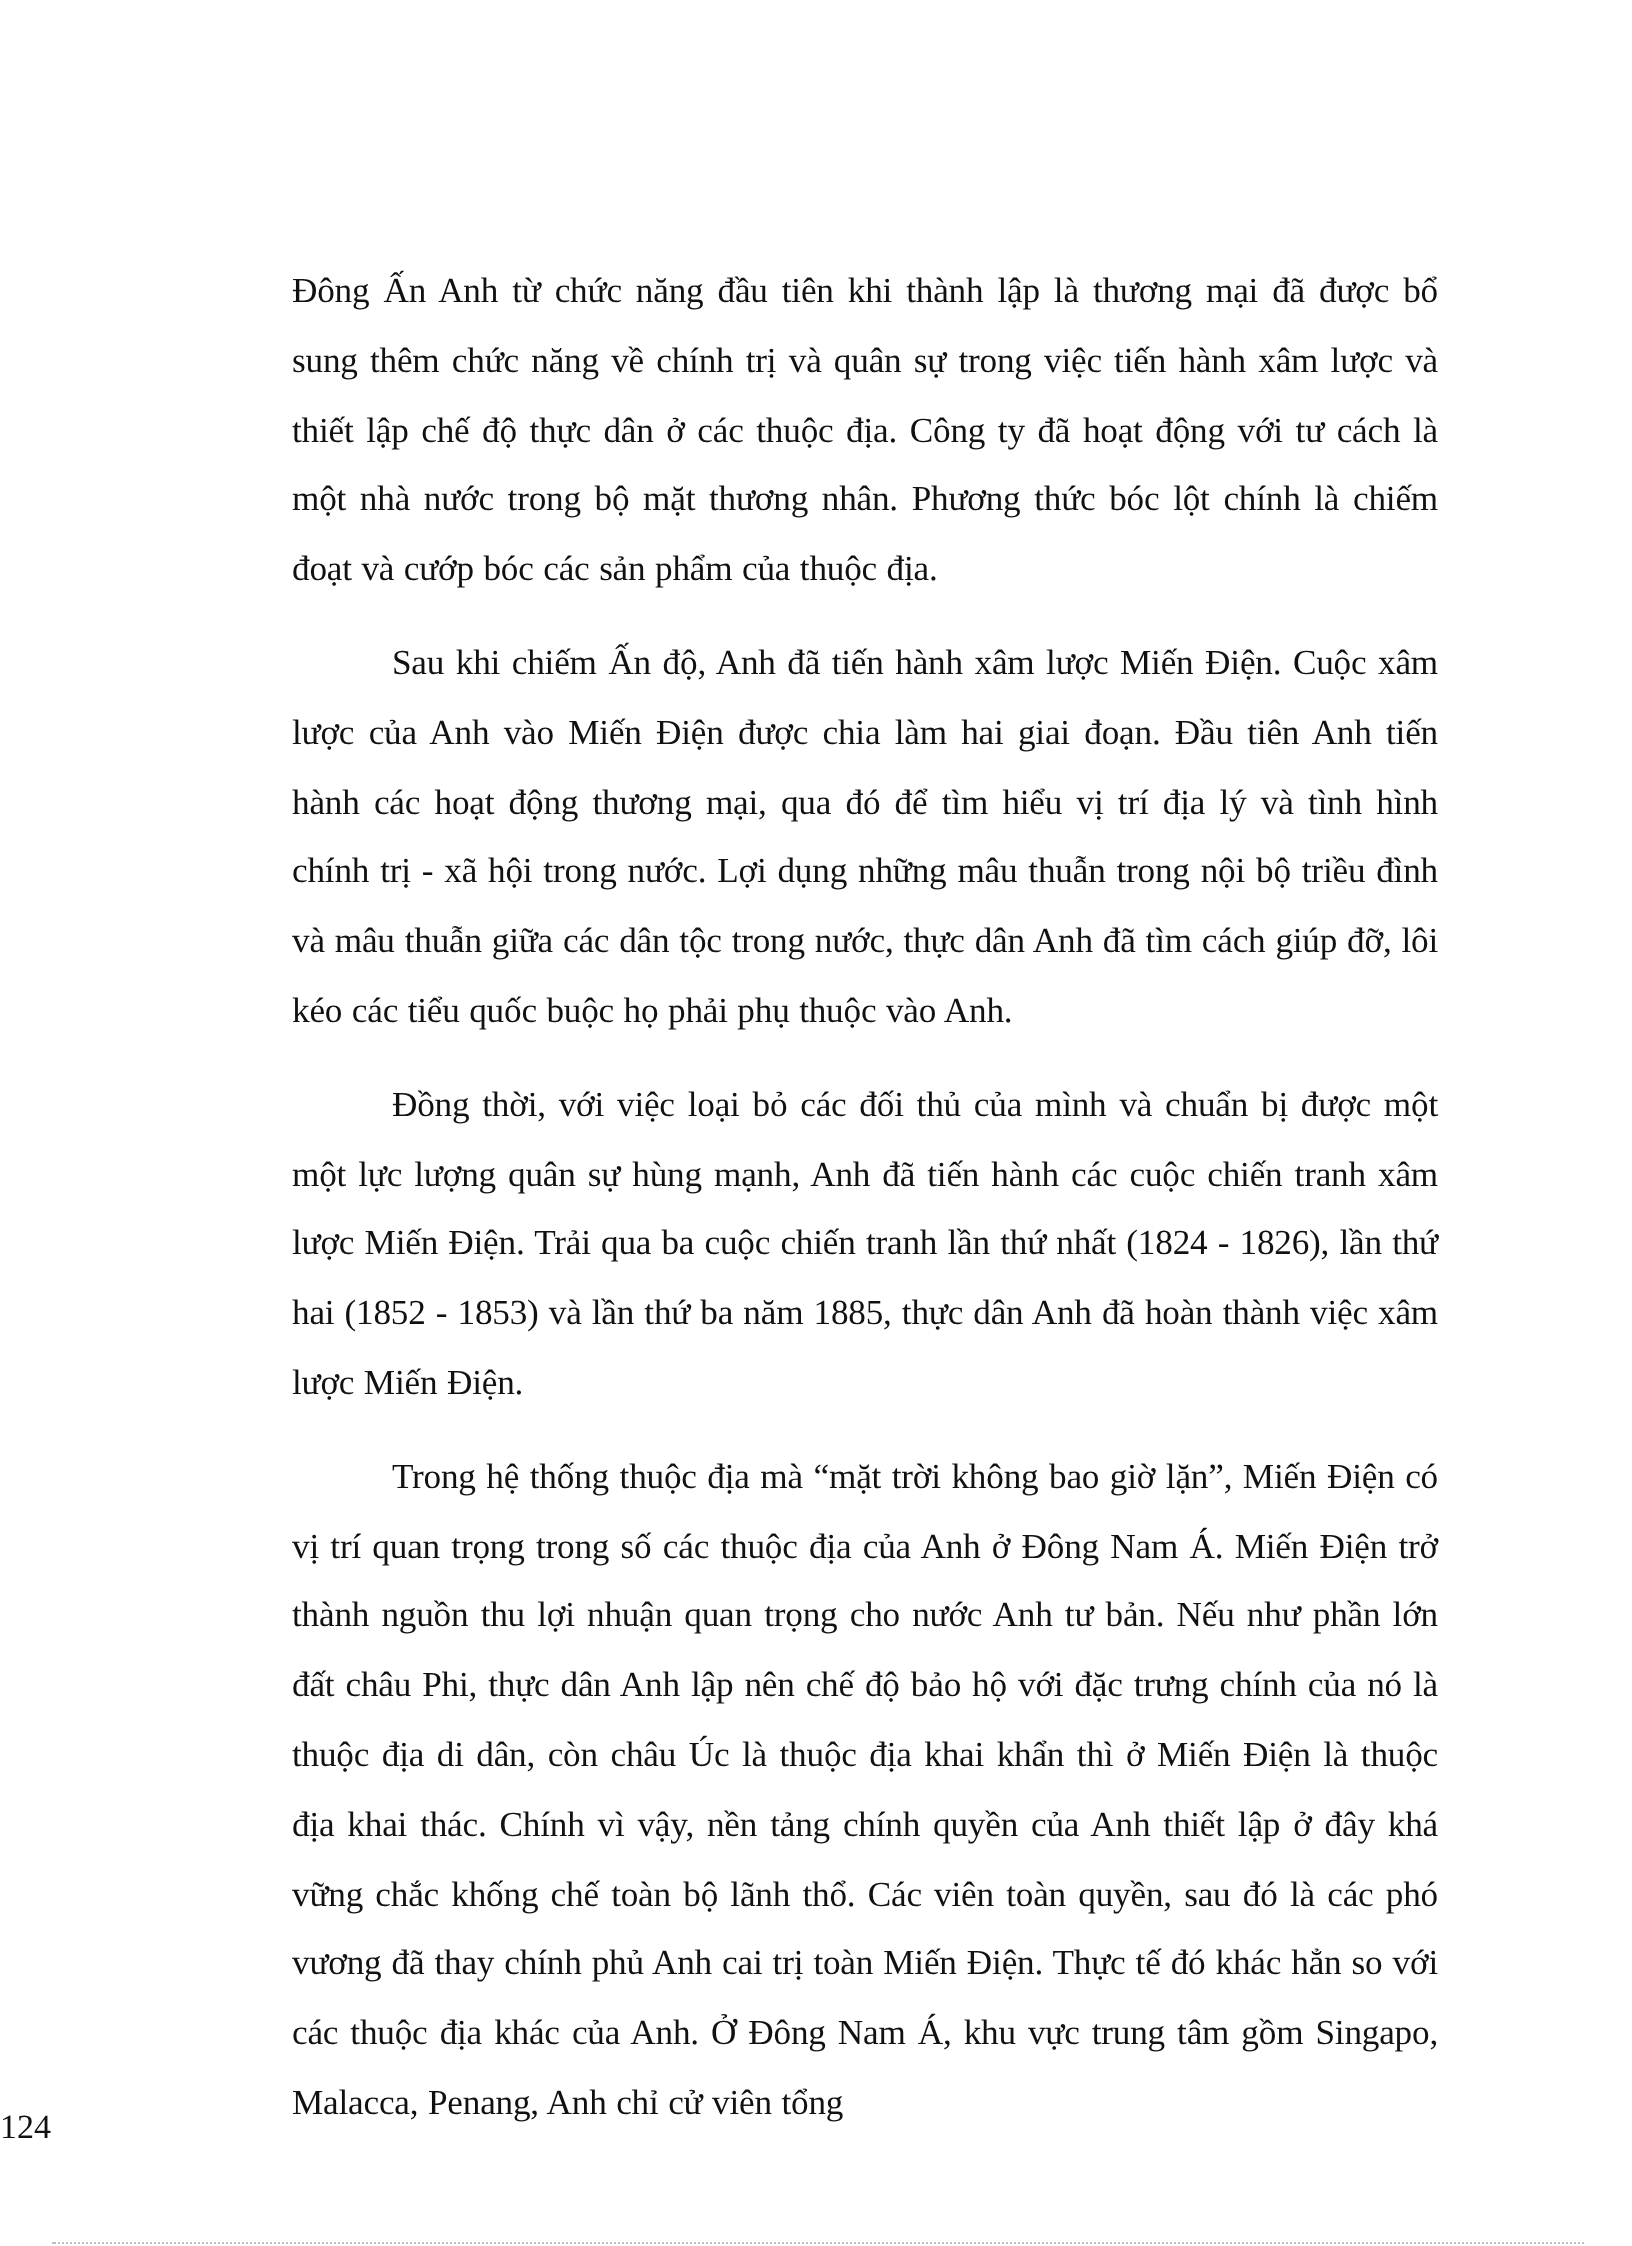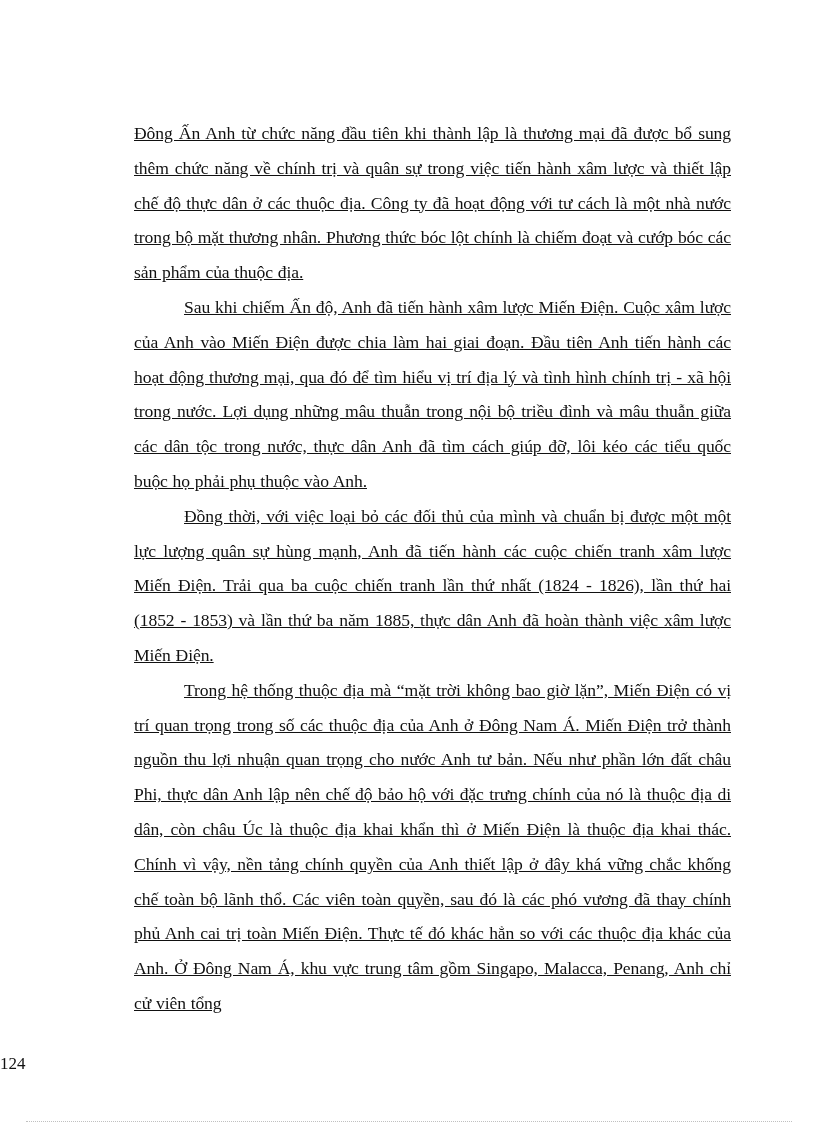--- a/index.html
+++ b/index.html
@@ -23,28 +23,27 @@
       height: 1123px;
       background: #ffffff;
     }
     .body-text {
       position: absolute;
       left: 134px;
       top: 116px;
       width: 597px;
     }
     .para {
-      margin: 0;
+      margin: 12px;
       font-size: 17.6px;
       line-height: 34.8px;
       text-align: justify;
       text-align-last: left;
       letter-spacing: -0.1px;
       word-spacing: 0.5px;
-      text-decoration: underline;
     }
     .para.indent {
       text-indent: 50px;
     }
     .page-number {
       position: absolute;
       left: 0;
       width: 816px;
       top: 1052px;
       font-size: 17px;

